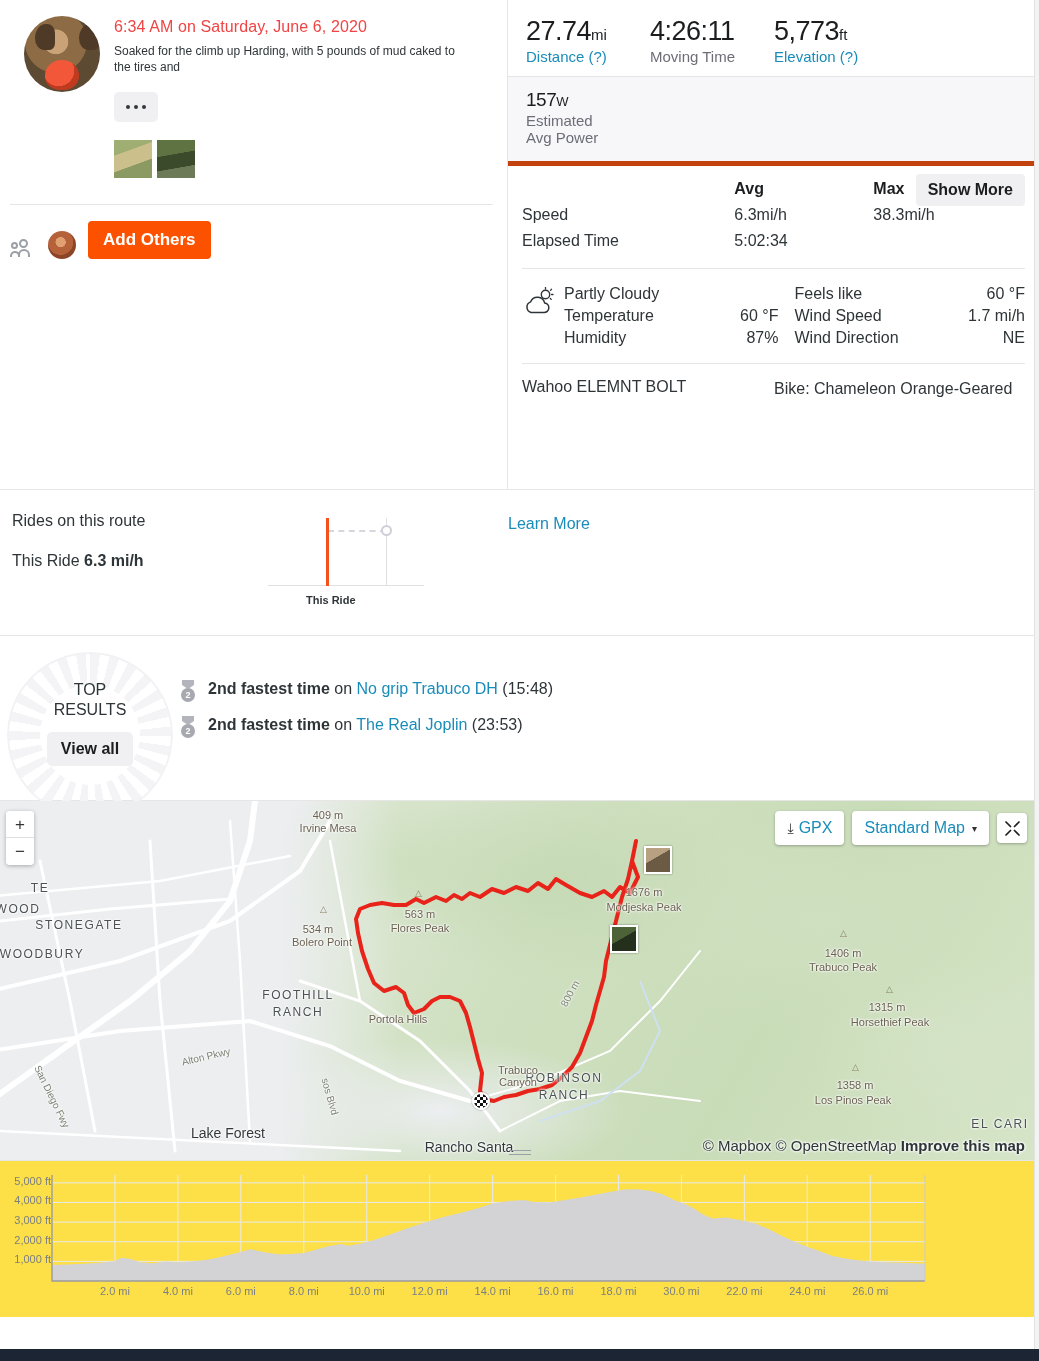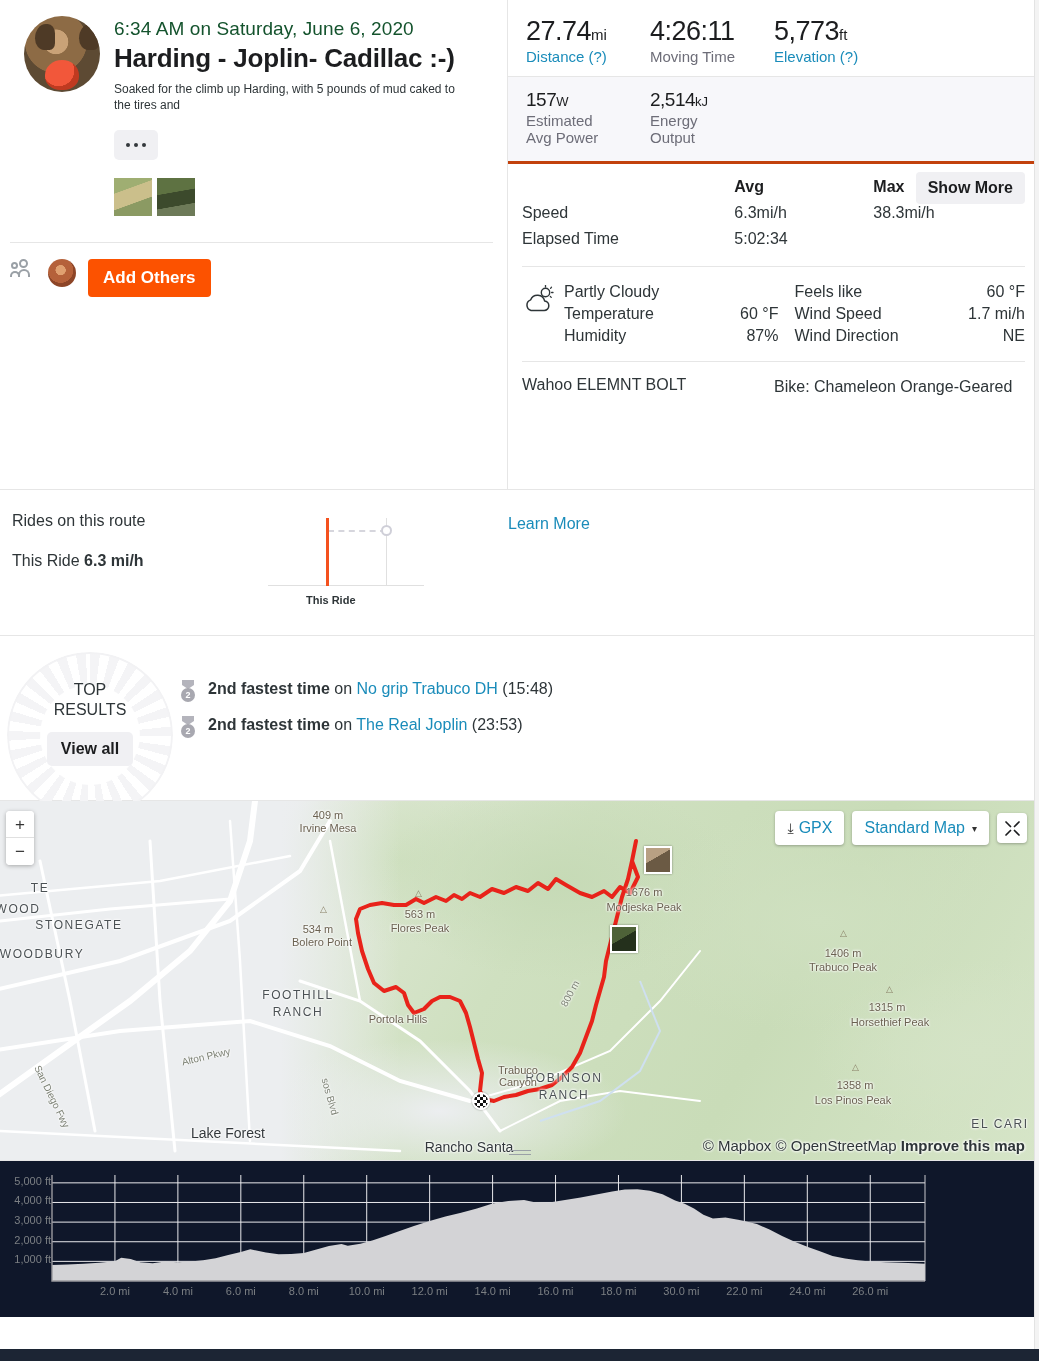--- a/index.html
+++ b/index.html
@@ -29,41 +29,41 @@
     width:34px; height:30px; transform:translateX(-50%);
     border-radius:50% 50% 45% 45%;
     background: radial-gradient(circle at 40% 35%, #f2573a 0 55%, #c03a20 56% 100%);
   }
   .avatar::after {
     content:""; position:absolute; left:14%; top:10%;
     width:20px; height:26px; border-radius:60% 40% 30% 50%;
     background:#4e3a26; box-shadow: 44px 0 0 #4e3a26;
   }
   .act-meta { padding-top: 10px; }
-  .act-date { font-size: 19px; color: #14532d; letter-spacing: .1px; }
+  .act-date { font-size: 16px; color: #ef4444; letter-spacing: .1px; }
   .act-title {
     font-size: 26px; font-weight: bold; color: #1c1d1f;
     margin-top: 3px; letter-spacing: -.2px;
   }
   .act-desc { font-size: 12px; color: #2e3538; margin-top: 8px; line-height: 1.32; max-width: 350px; }
   .more-btn {
     margin-top: 16px; width: 44px; height: 30px; border-radius: 5px;
     background: #f0f0f3; border: none; display: flex;
     align-items: center; justify-content: center; cursor: pointer;
   }
   .more-btn span { width:4px; height:4px; border-radius:50%; background:#33383c; margin:0 2px; }
   .photos { margin-top: 18px; display: flex; gap: 5px; }
   .photo { width: 38px; height: 38px; background:#9aa089; }
   .photo.p1 { background:
       linear-gradient(160deg, #9fae72 0 30%, #cbbf8b 31% 62%, #8b9a63 63% 100%); }
   .photo.p2 { background:
       linear-gradient(170deg, #5e7242 0 38%, #3c4a2c 39% 70%, #6d7a58 71% 100%); }
 
   .divider-h { height:1px; background:#e6e6e6; margin: 26px 14px 0 10px; }
-  .add-row { display:flex; align-items:flex-start; padding: 16px 0 0 10px; }
+  .add-row { display:flex; align-items:flex-end; padding: 16px 0 0 10px; }
   .people-icon { width:26px; height:20px; position:relative; flex:none; margin-right:12px; }
   .people-icon i, .people-icon b {
     position:absolute; border:2px solid #9aa0a6; border-radius:50%; display:block;
   }
   .people-icon i { width:9px; height:9px; left:9px; top:0; }
   .people-icon b { width:7px; height:7px; left:1px; top:3px; }
   .people-icon u {
     position:absolute; left:8px; top:10px; width:12px; height:8px;
     border:2px solid #9aa0a6; border-bottom:none; border-radius:7px 7px 0 0;
   }
@@ -83,21 +83,21 @@
 
   
   .stat-primary { display:flex; padding: 16px 0 10px 18px; }
   .stat-cell { width: 124px; }
   .stat-val { font-size: 27px; color:#1c1d1f; letter-spacing:-.5px; }
   .stat-val .unit { font-size:15px; letter-spacing:0; }
   .stat-lbl { font-size:15px; color:#6d6d78; line-height:1.18; margin-top:1px; max-width:88px; }
   .stat-lbl.link { color:#1a8cba; }
   .stat-sec {
     display:flex; padding: 12px 0 14px 18px;
-    background:#f7f7fa; border-top:1px solid #e6e6e6; border-bottom:3px solid #c2410c;
+    background:#f7f7fa; border-top:1px solid #e6e6e6; border-bottom:5px solid #c2410c;
   }
   .stat-sec .stat-val { font-size:19px; }
   .stat-sec .stat-val .unit { font-size:13px; }
   .stat-sec .stat-lbl { font-size:15px; }
 
   .stat-table { padding: 10px 14px 0 14px; position:relative; }
   .stat-table table { width:100%; border-collapse:collapse; }
   .stat-table th { font-size:16px; font-weight:bold; text-align:left; padding:4px 0; color:#1c1d1f; }
   .stat-table td { font-size:16px; padding:4px 0; color:#2e3538; }
   .col-name { width:168px; }
@@ -243,21 +243,21 @@
     text-shadow:0 0 3px #fff,0 0 3px #fff,0 0 3px #fff; white-space:nowrap;
   }
   .attrib b { font-weight:bold; }
   .drag-handle {
     position:absolute; left:50%; bottom:2px; transform:translateX(-50%);
     width:22px; height:8px;
     background: repeating-linear-gradient(#9aa0a6 0 1.5px, transparent 1.5px 4px);
   }
 
   
-  .elev { position:relative; width:1039px; height:156px; background:#0f172a; padding-top: 8px; }
+  .elev { position:relative; width:1039px; height:156px; background:#fde047; padding-top: 8px; }
   .ylabel {
     position:absolute; right:1px; font-size:11px; color:#7b7f83; text-align:right;
     transform:translateY(-50%); white-space:nowrap;
   }
   .ylabels { position:absolute; left:0; top:0; width:52px; height:120px; }
   .xlabel {
     position:absolute; top:124px; font-size:11px; color:#7b7f83;
     transform:translateX(-50%); white-space:nowrap;
   }
   .footer-bar { position:absolute; left:0; bottom:0; width:1039px; height:12px; background:#1c2534; }
@@ -268,21 +268,20 @@
 
 <div class="page">
 
   <div class="top">
 
     <div class="top-left">
       <div class="act-head">
         <div class="avatar"></div>
         <div class="act-meta">
           <div class="act-date">6:34 AM on Saturday, June 6, 2020</div>
-          <div class="act-title">Harding - Joplin- Cadillac :-)</div>
           <div class="act-desc">Soaked for the climb up Harding, with 5 pounds of mud caked to the tires and</div>
           <button class="more-btn">
             <span></span>
             <span></span>
             <span></span>
           </button>
           <div class="photos">
             <div class="photo p1"></div>
             <div class="photo p2"></div>
           </div>
@@ -316,24 +315,20 @@
         <div class="stat-cell">
           <div class="stat-val"><span>5,773</span><span class="unit">ft</span></div>
           <div class="stat-lbl link">Elevation (?)</div>
         </div>
       </div>
 
       <div class="stat-sec">
         <div class="stat-cell">
           <div class="stat-val"><span>157</span><span class="unit">W</span></div>
           <div class="stat-lbl">Estimated Avg Power</div>
-        </div>
-        <div class="stat-cell">
-          <div class="stat-val"><span>2,514</span><span class="unit">kJ</span></div>
-          <div class="stat-lbl">Energy Output</div>
         </div>
       </div>
 
       <div class="stat-table">
         <button class="show-more">Show More</button>
         <table>
           <tbody>
               <tr>
             <th class="col-name"></th>
             <th class="col-avg">Avg</th>

